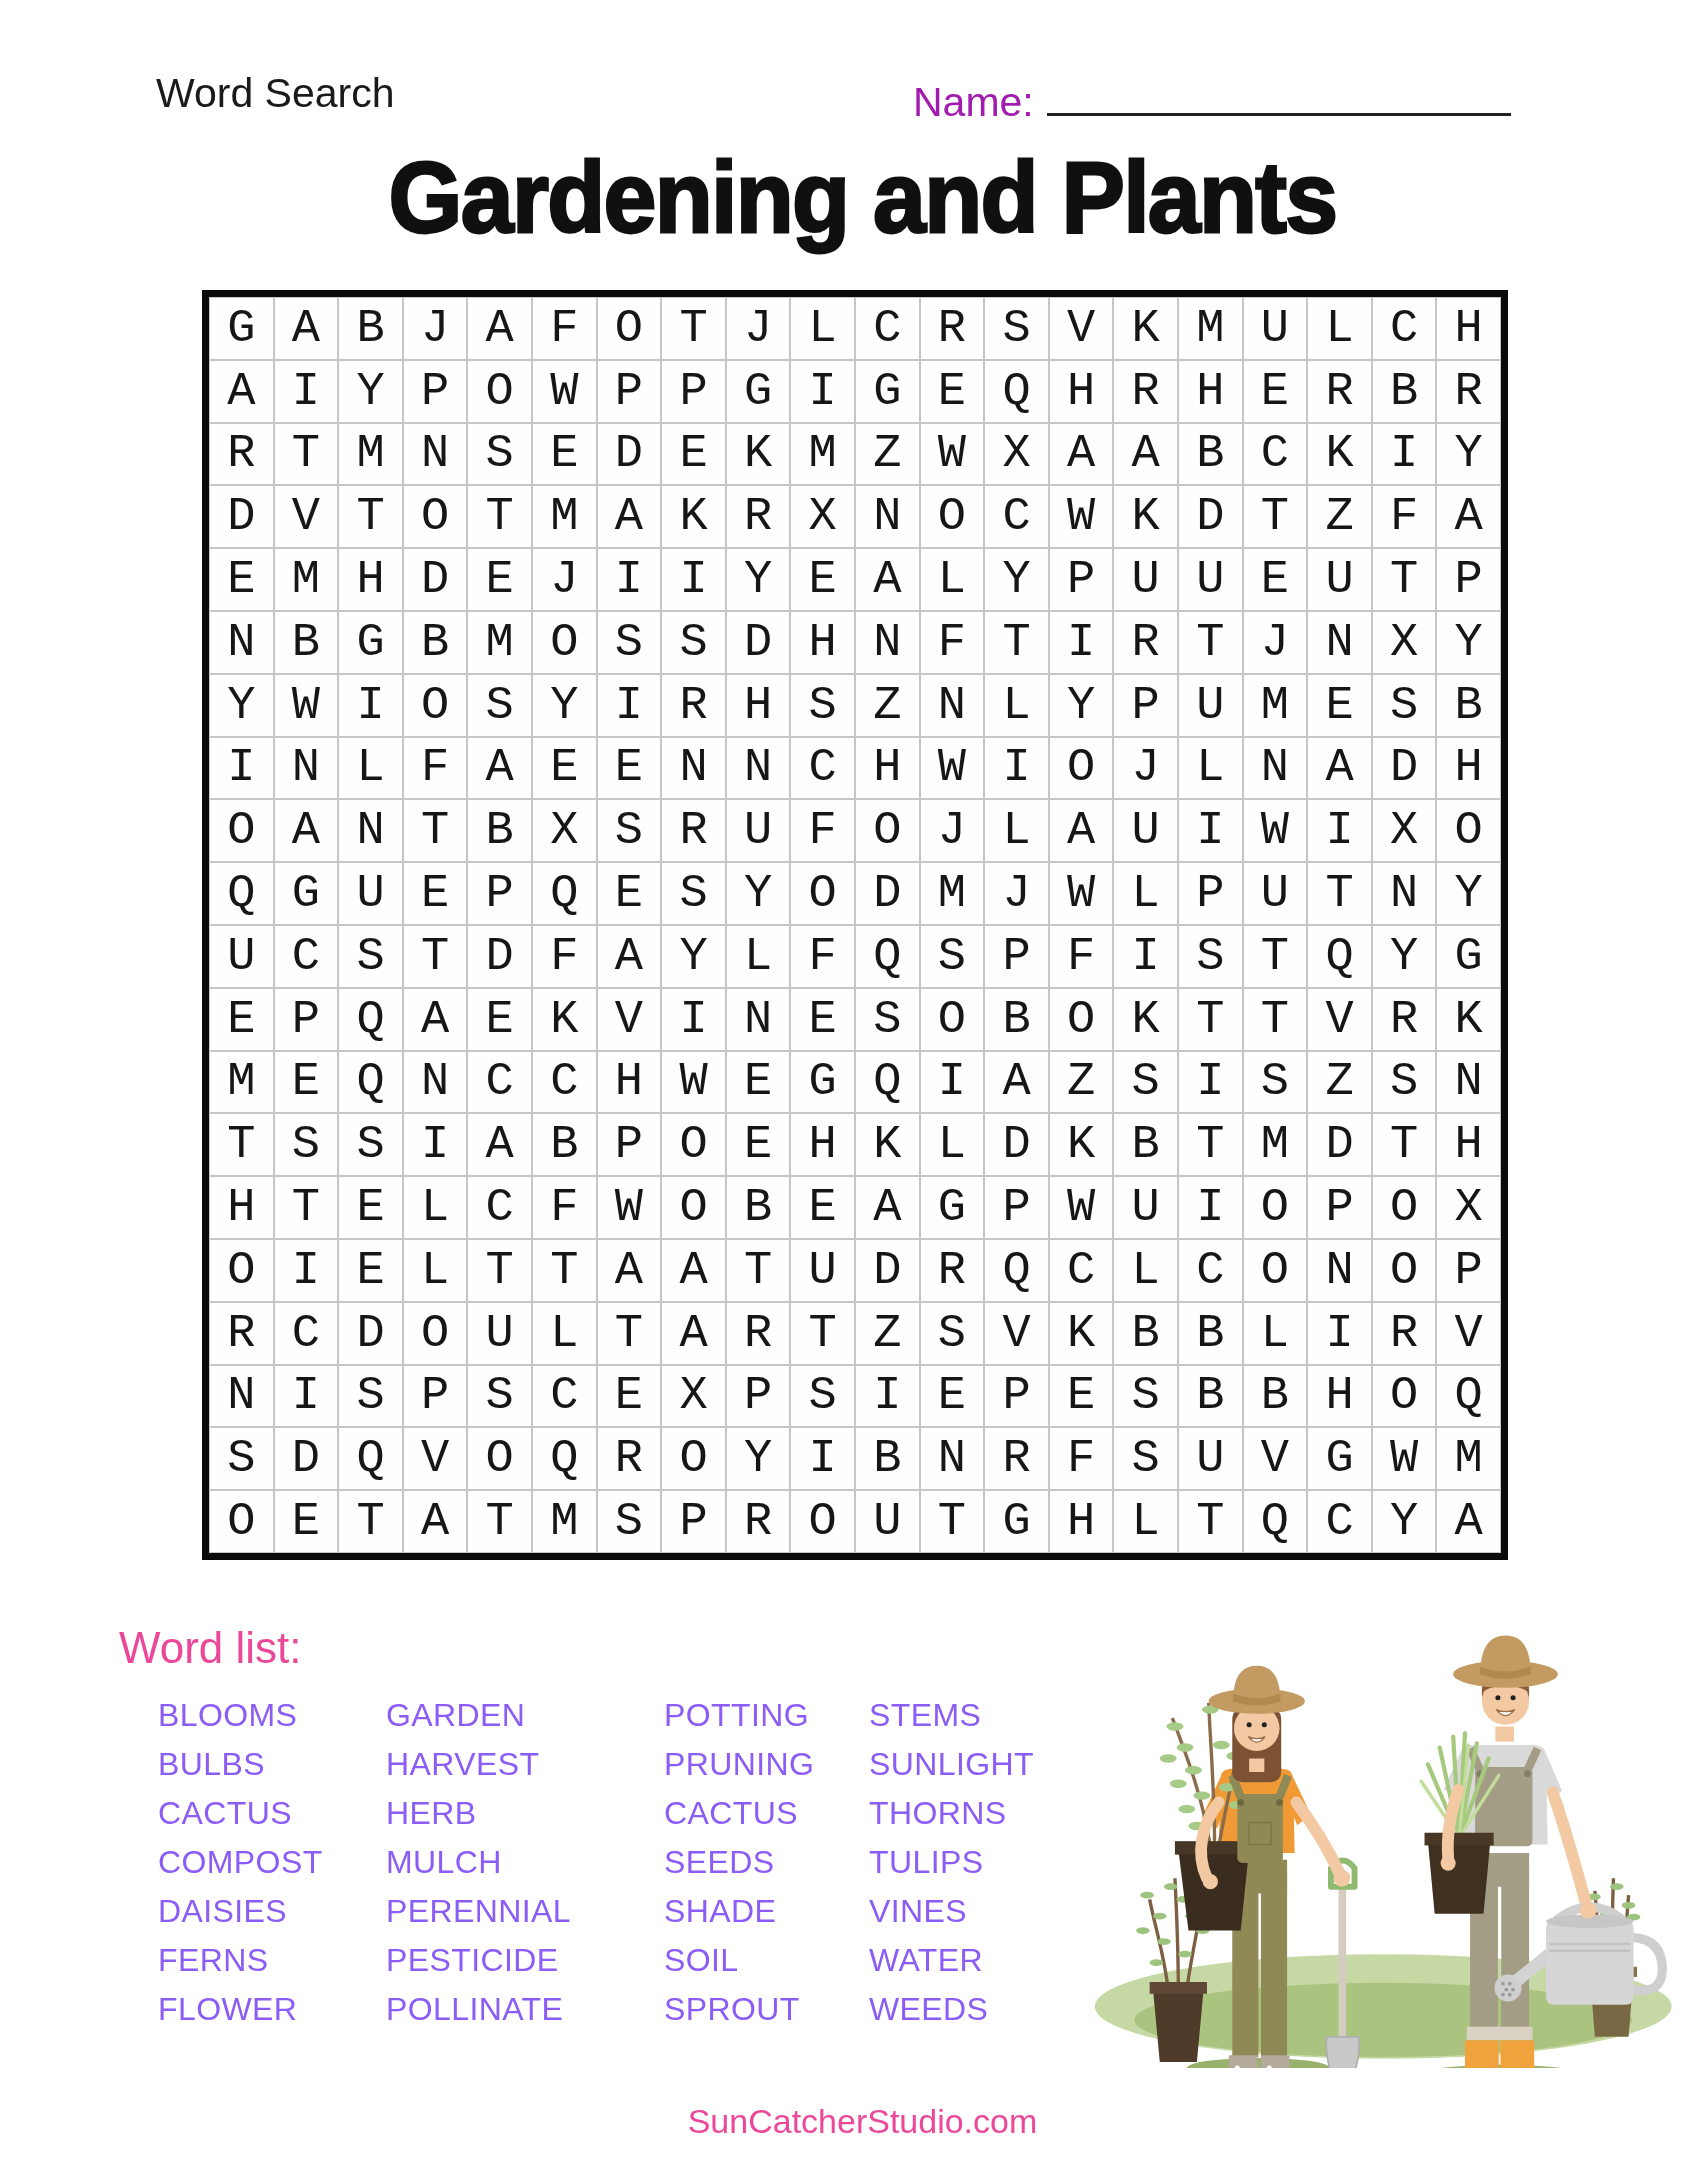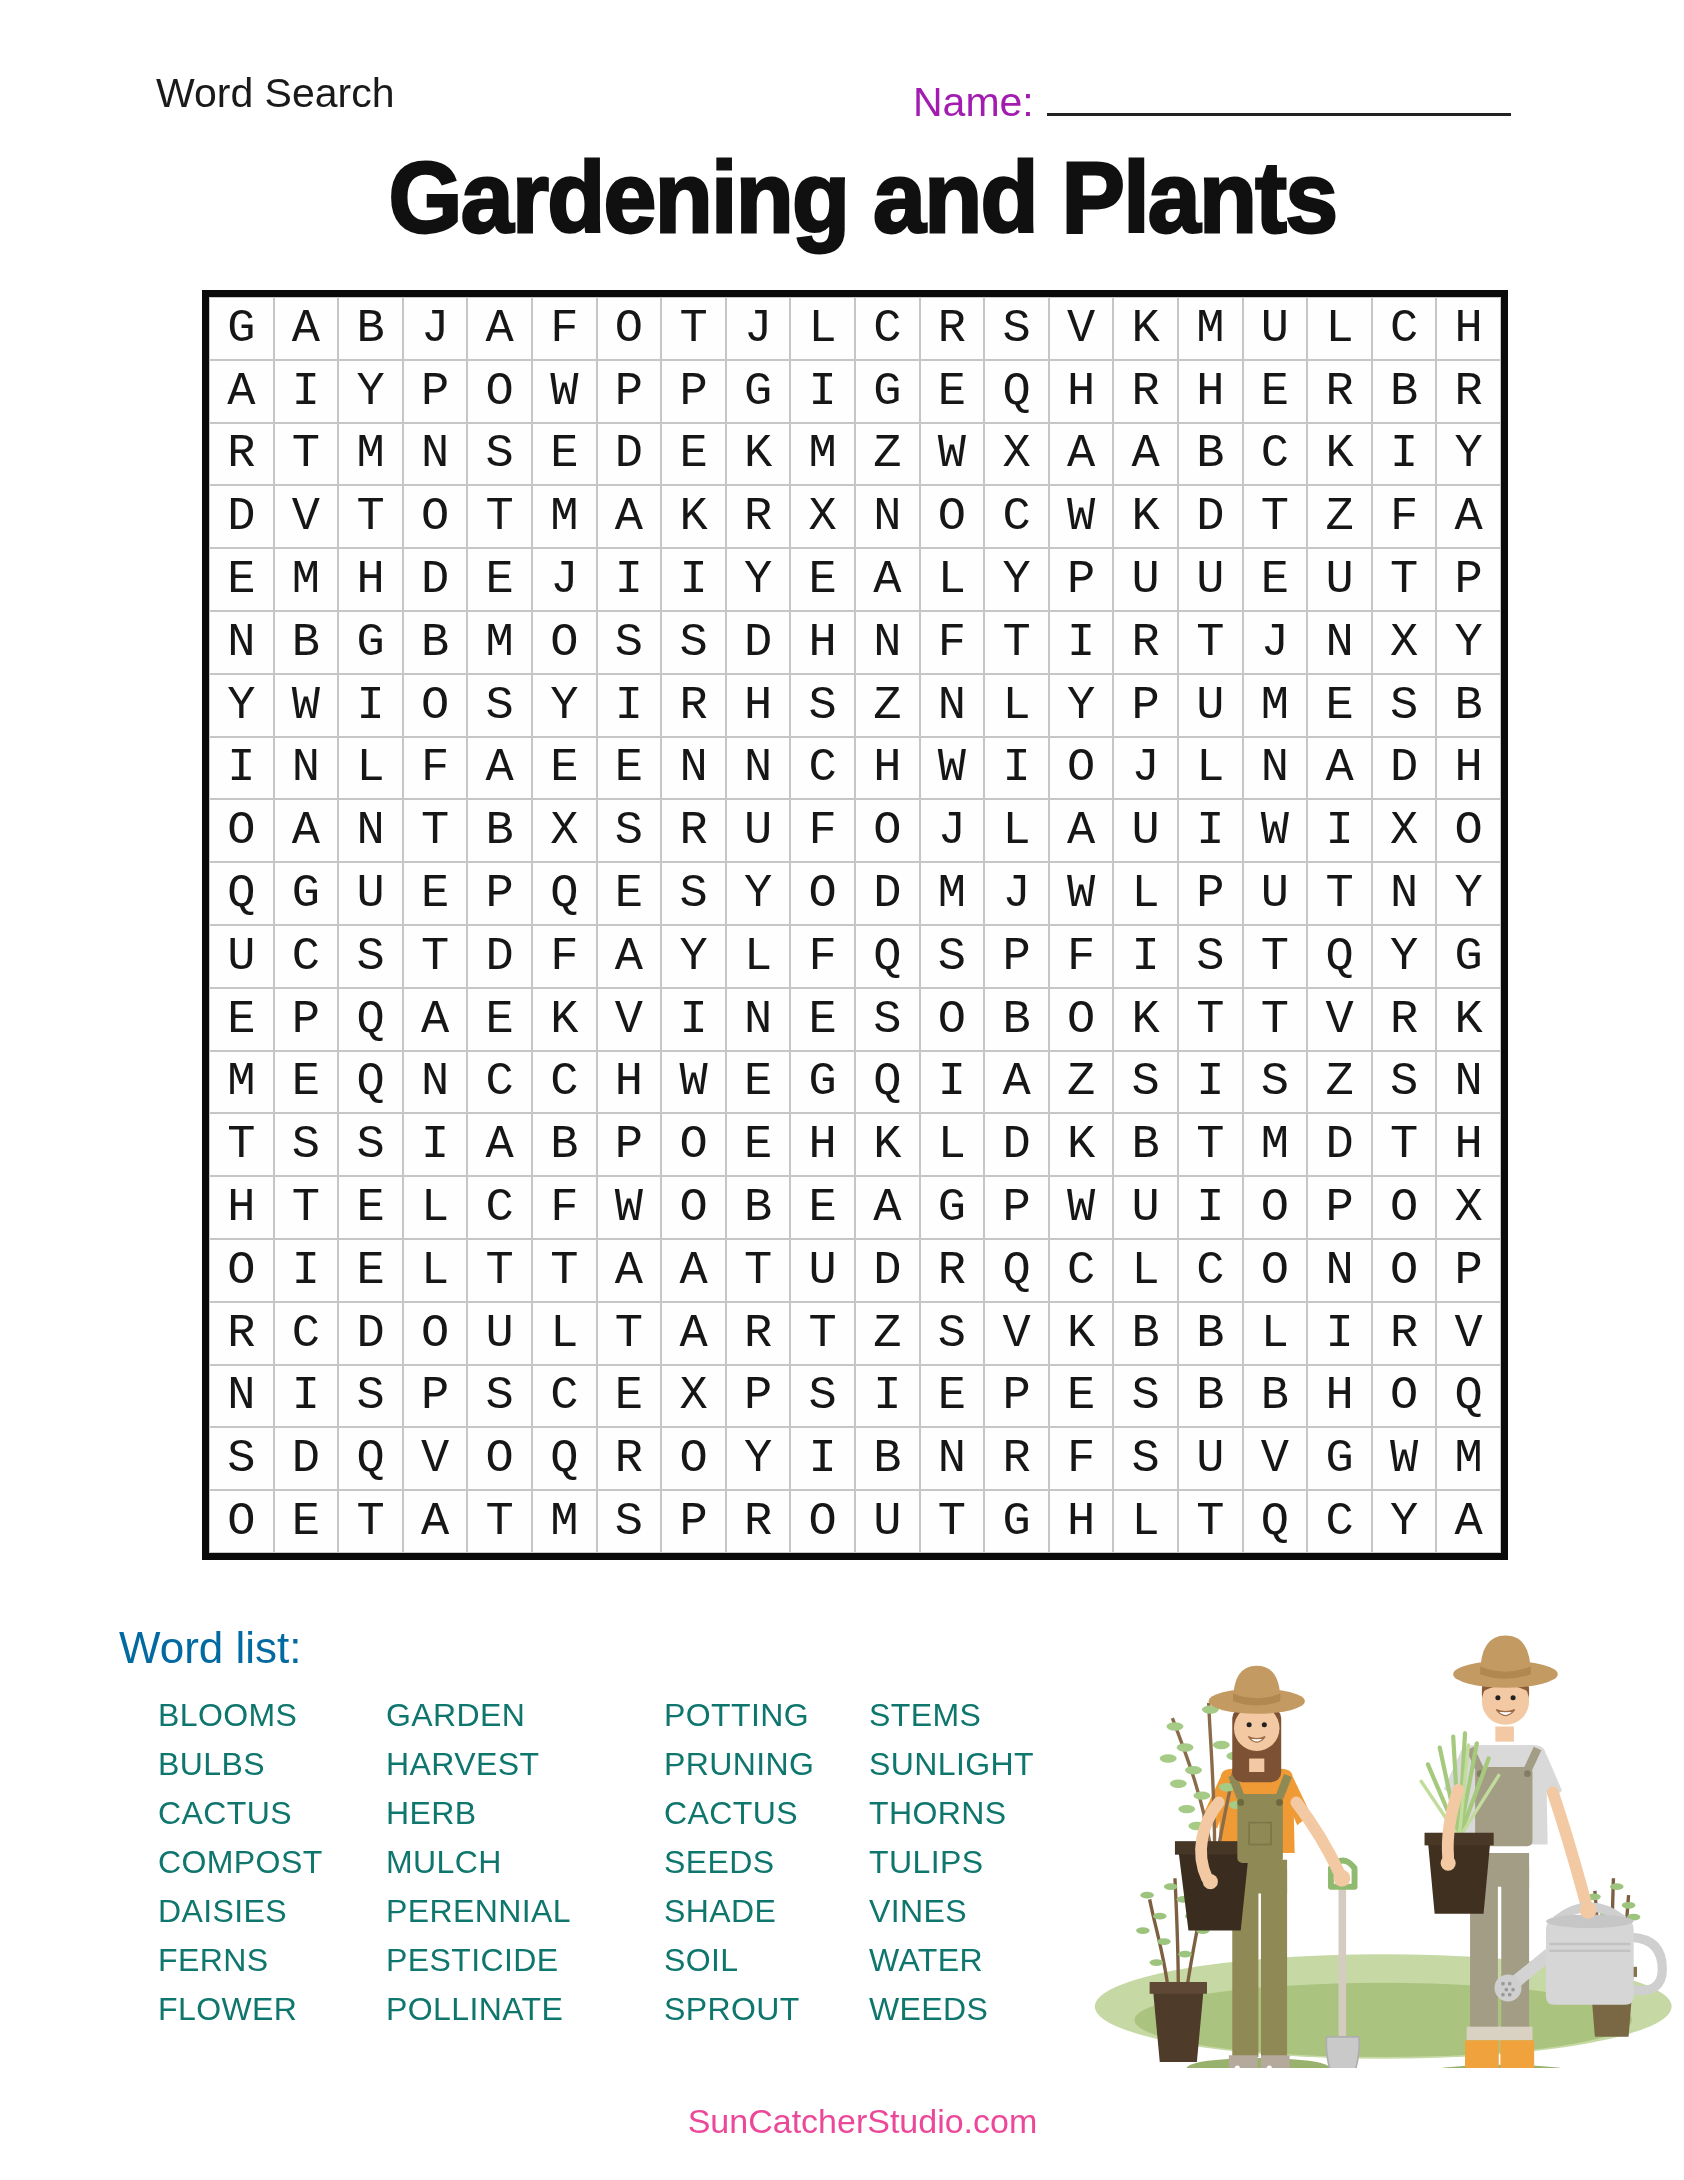--- a/index.html
+++ b/index.html
@@ -18,28 +18,28 @@
 
   
   .grid-outer{position:absolute;left:202px;top:290px;width:1306px;height:1270px;
               border:7.7px solid #0a0a0a;box-sizing:border-box;background:#ffffff;}
   #grid{display:grid;width:100%;height:100%;
         grid-template-columns:repeat(20,1fr);grid-template-rows:repeat(20,1fr);}
   .cell{border:0.9px solid #c6c6c6;display:flex;align-items:center;justify-content:center;
         font-family:"Liberation Mono",monospace;font-size:47px;color:#161616;background:#fefefe;}
 
   
-  .wl-heading{position:absolute;left:119px;top:1623px;font-size:44px;color:#0369a1;}
+  .wl-heading{position:absolute;left:119px;top:1623px;font-size:44px;color:#ec4899;}
   .wl-columns{position:absolute;left:158px;top:1691px;width:937px;height:358px;}
   .wl-col{position:absolute;top:0;}
   .wl-col.c0{left:0;}
   .wl-col.c1{left:228px;}
   .wl-col.c2{left:506px;}
   .wl-col.c3{left:711px;}
-  .wl-word{font-size:32px;line-height:49px;letter-spacing:0.4px;color:#0f766e;white-space:nowrap;}
+  .wl-word{font-size:32px;line-height:49px;letter-spacing:0.4px;color:#8b5cf6;white-space:nowrap;}
 
   
   .illustration{position:absolute;left:1083px;top:1600px;width:592px;height:468px;}
 
   
   .footer{position:absolute;top:2102px;left:0;width:100%;text-align:center;
           font-size:34px;color:#ec4899;}
 </style>
 </head>
 <body>

